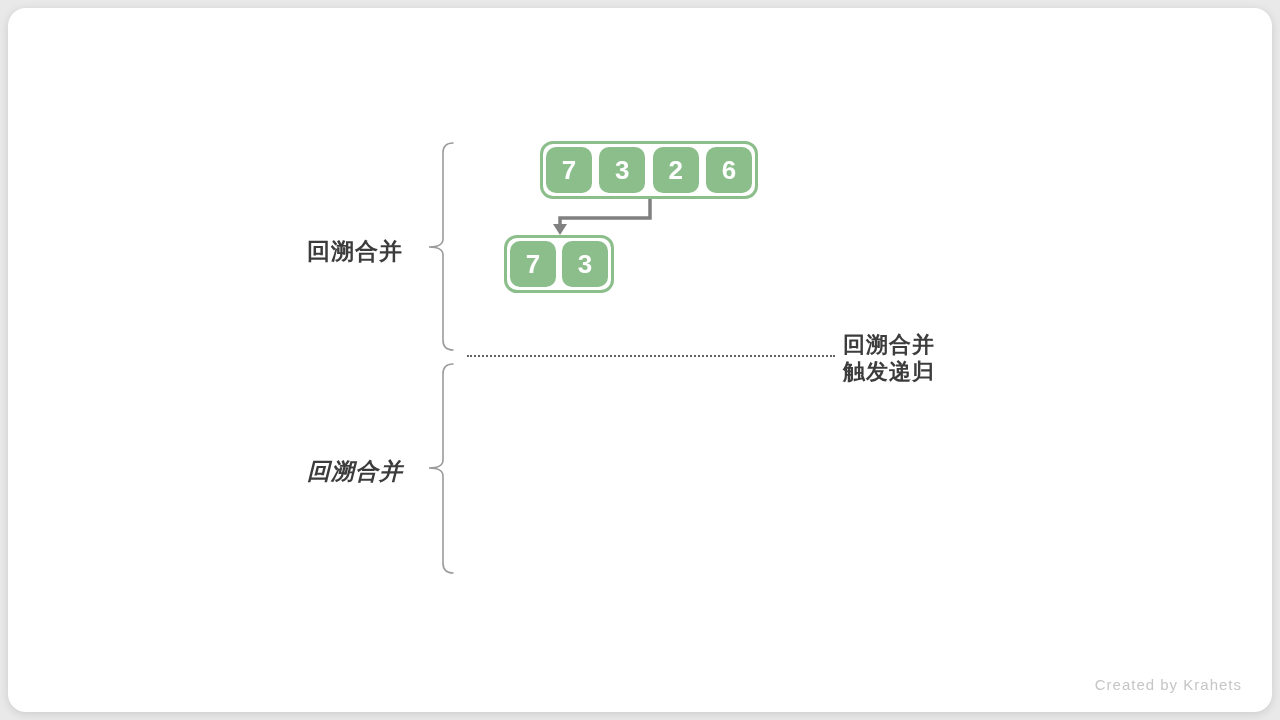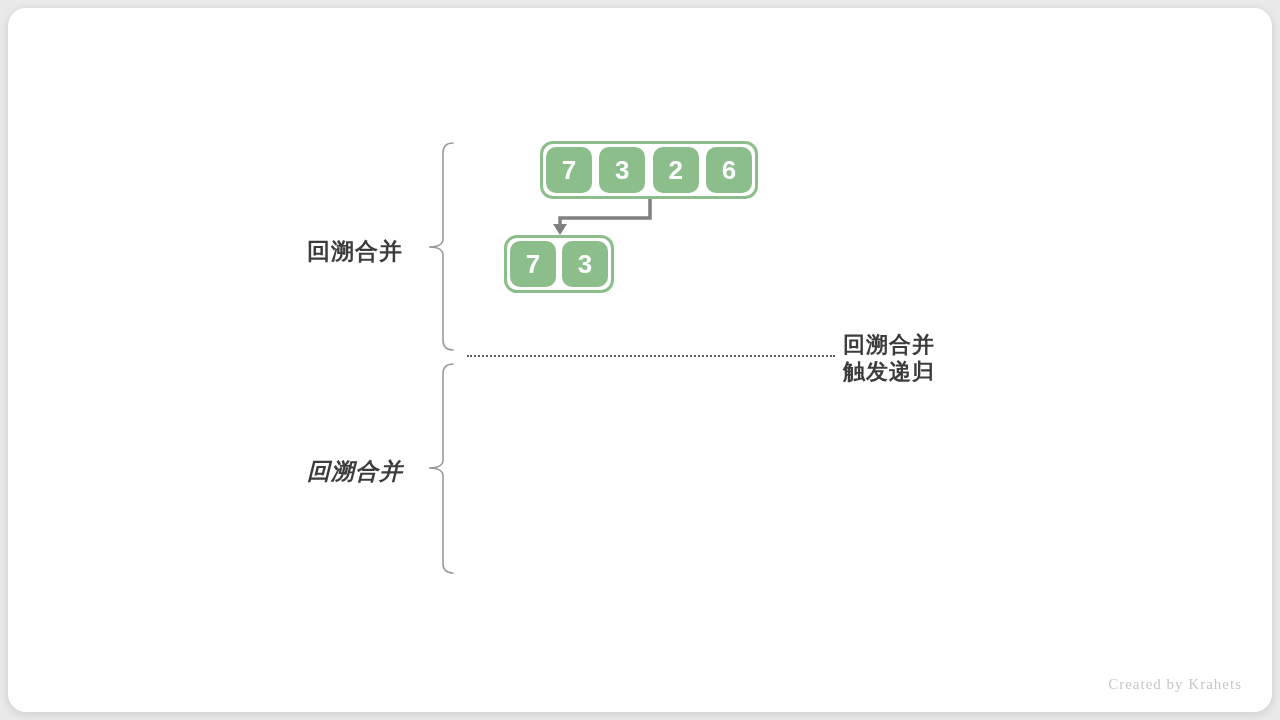--- a/index.html
+++ b/index.html
@@ -69,21 +69,21 @@
     color: #3c3c3c;
     line-height: 27px;
     letter-spacing: 1px;
   }
 
   .footer {
     position: absolute;
     left: 1076px; top: 676px;
     width: 166px;
     text-align: right;
-    font-family: Liberation Serif, serif;
+    font-family: Liberation Sans, sans-serif;
     font-size: 15px;
     color: #c6c6c6;
     letter-spacing: 1px;
   }
 
   svg.overlay {
     position: absolute;
     left: 0; top: 0;
     width: 1280px; height: 720px;
     pointer-events: none;

